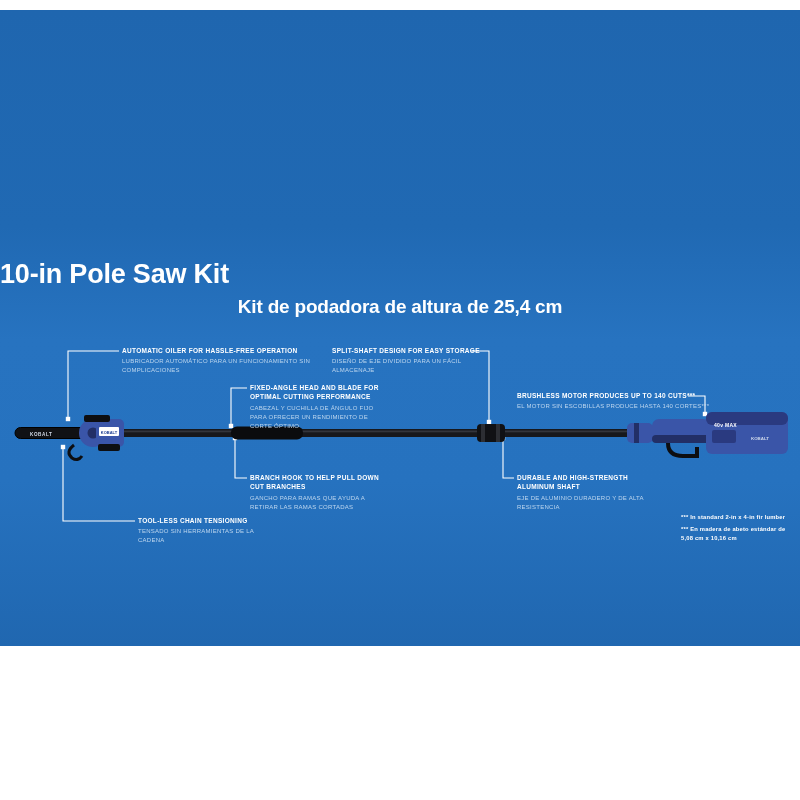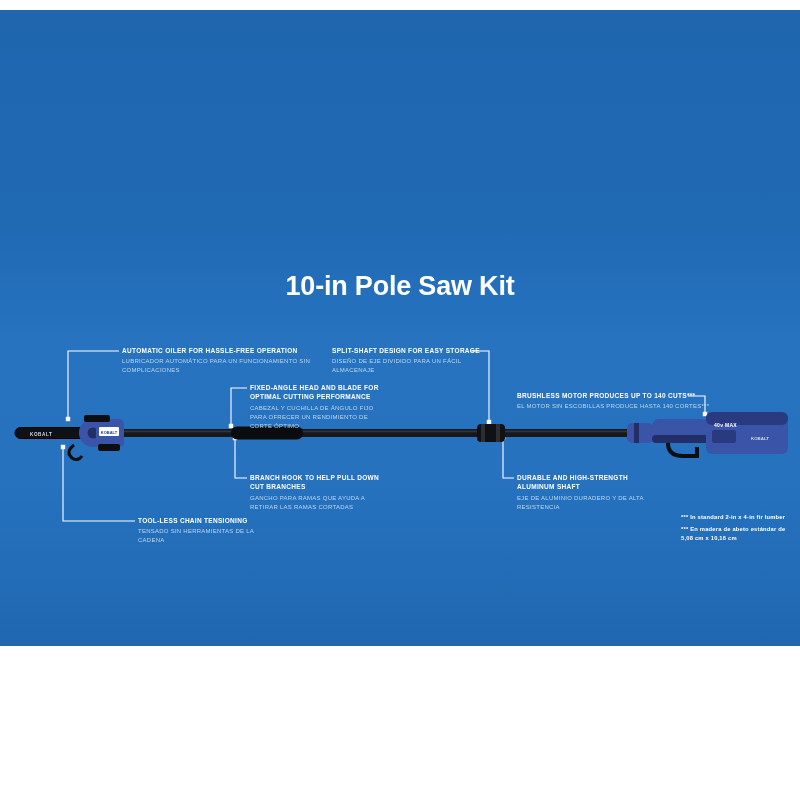--- a/index.html
+++ b/index.html
@@ -1,20 +1,20 @@
 <!DOCTYPE html>
 <html><head>
 <meta charset="utf-8">
 <style>
   html,body{margin:0;padding:0;}
   body{width:800px;height:800px;background:#ffffff;font-family:"Liberation Sans",sans-serif;position:relative;overflow:hidden;}
   .canvas{position:absolute;left:0;top:0;width:800px;height:800px;background:#ffffff;}
   .hero{position:absolute;left:0;top:10px;width:800px;height:636px;
         background:linear-gradient(180deg,#1f66af 0%,#2069b3 34%,#2773c0 52%,#2672bf 74%,#2067b0 100%);}
-  .page-title{position:absolute;left:0;top:271px;width:800px;text-align:center;color:#ffffff;
+  .page-title{position:absolute;left:0;top:259px;width:800px;text-align:left;color:#ffffff;
         font-weight:bold;font-size:27px;letter-spacing:-.2px;}
   .page-subtitle{position:absolute;left:0;top:296px;width:800px;text-align:center;color:#ffffff;
         font-weight:bold;font-size:19px;letter-spacing:-.2px;}
   svg.overlay{position:absolute;left:0;top:0;width:800px;height:800px;pointer-events:none;}
   .callout{position:absolute;color:#ffffff;}
   .co-h{font-weight:bold;font-size:6.5px;letter-spacing:.3px;line-height:1.45;text-transform:uppercase;}
   .co-b{font-size:6px;letter-spacing:.25px;line-height:1.5;color:#bdd6ef;margin-top:2px;text-transform:uppercase;}
   .footnote{position:absolute;color:#ffffff;font-size:5.8px;font-weight:bold;letter-spacing:.2px;line-height:1.55;}
   
   .c1{left:122px;top:346px;width:205px;}
@@ -28,20 +28,21 @@
   .fn2{left:681px;top:525px;width:118px;}
 </style>
 </head>
 <body>
 
 <div class="canvas">
 
   <div class="hero"></div>
 
   <div class="page-title">10-in Pole Saw Kit</div>
+  <div class="page-subtitle">Kit de podadora de altura de 25,4 cm</div>
 
   <svg class="overlay" viewBox="0 0 800 800" aria-hidden="true">
 
     <g stroke="#ffffff" stroke-width="1.1" fill="none">
       <polyline points="119,351 68,351 68,419"></polyline>
       <polyline points="247,388 231,388 231,426"></polyline>
       <polyline points="471,351 489,351 489,422"></polyline>
       <polyline points="688,396 705,396 705,414"></polyline>
       <polyline points="247,478 235,478 235,438"></polyline>
       <polyline points="514,478 503,478 503,438"></polyline>

